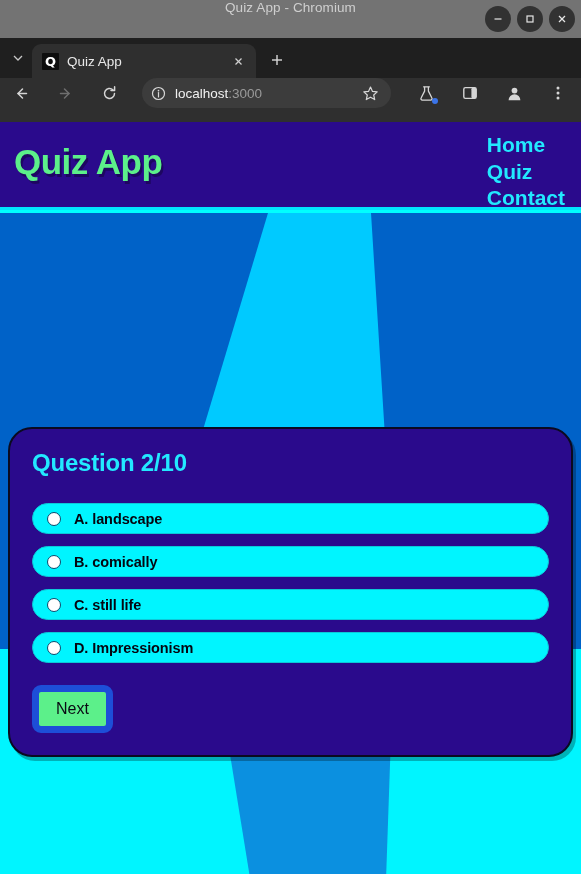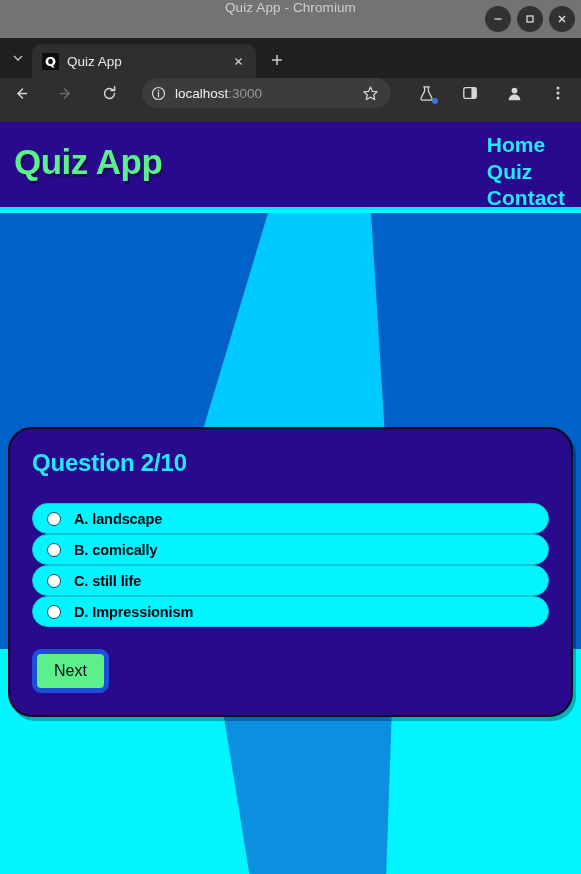--- a/index.html
+++ b/index.html
@@ -234,20 +234,21 @@
     color: #2ae3ff;
     font-size: 16.5px;
     line-height: 1.35;
     margin-top: 17px;
     letter-spacing: -0.1px;
   }
   .options {
     margin-top: 26px;
     display: flex;
     flex-direction: column;
+    gap: 12px;
   }
   .option {
     background: #00f5ff;
     border-radius: 22px;
     height: 31px;
     display: flex;
     align-items: center;
     padding: 0 14px;
     gap: 13px;
     border: 1px solid #0cc8d8;
@@ -262,21 +263,21 @@
   .option-label {
     color: #050510;
     font-size: 14.5px;
     font-weight: 700;
     letter-spacing: -0.1px;
   }
   .next-btn {
     margin-top: 22px;
     background: #5cf08a;
     color: #0a0a14;
-    border: 5px solid #1d4ed8;
+    border: 7px solid #1d4ed8;
     border-radius: 9px;
     font-size: 16px;
     font-family: "Liberation Sans", sans-serif;
     padding: 8px 17px;
     display: inline-block;
     cursor: pointer;
   }
 </style>
 </head>
 <body>

